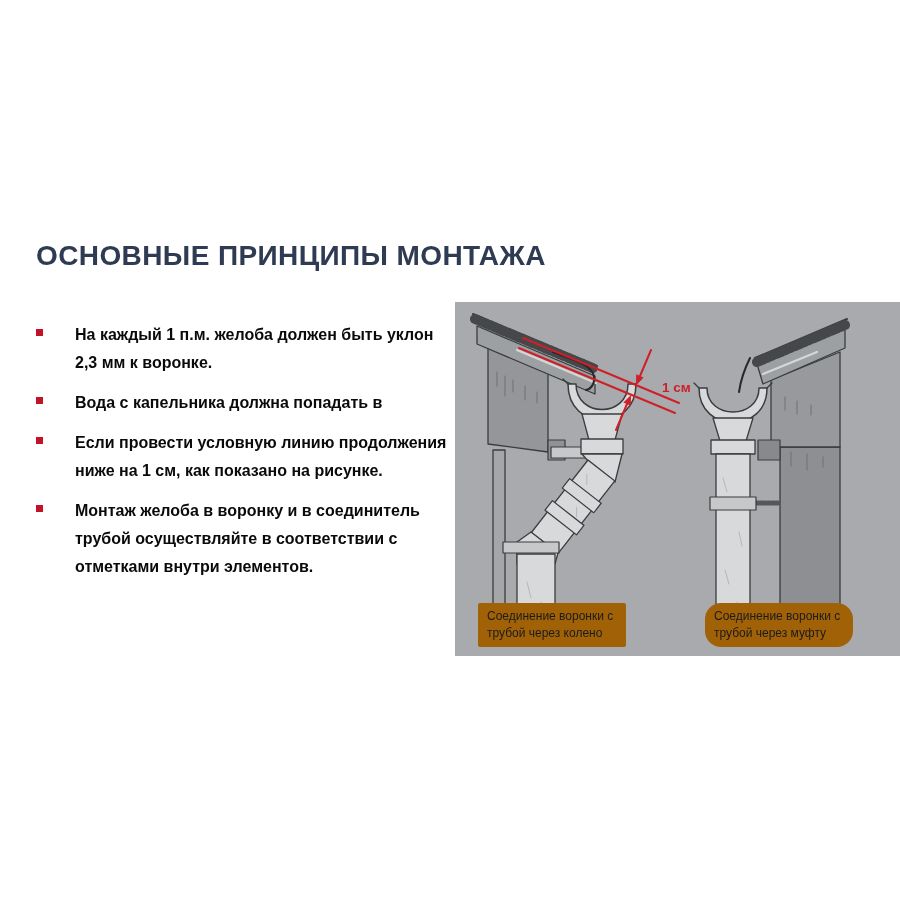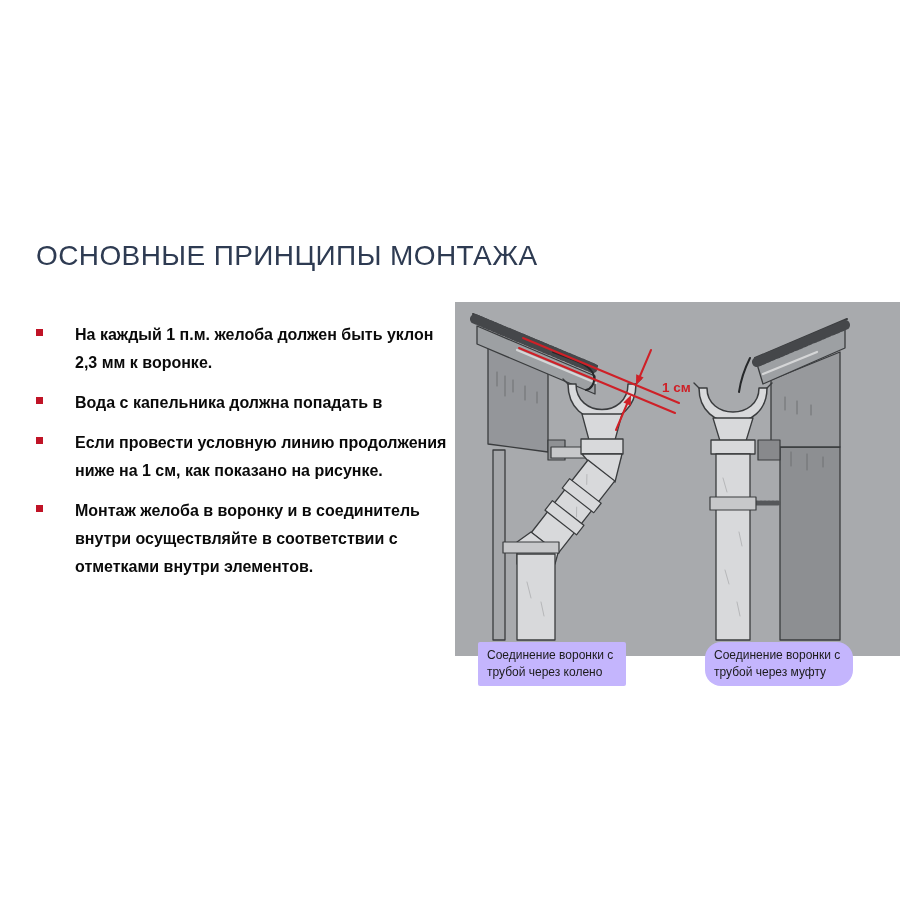--- a/index.html
+++ b/index.html
@@ -3,41 +3,41 @@
 <meta charset="utf-8">
 <style>
   html,body{margin:0;padding:0;}
   body{
     width:900px;height:900px;position:relative;background:#ffffff;
     font-family:"Liberation Sans","DejaVu Sans",sans-serif;
     overflow:hidden;
   }
   .page-title{
     position:absolute;left:36px;top:240px;margin:0;
-    font-size:28px;font-weight:400;letter-spacing:.4px;
+    font-size:28px;font-weight:700;letter-spacing:.4px;
     color:#2e3b52;white-space:nowrap;
   }
   .bullets{position:absolute;left:36px;top:321px;width:410px;}
   .bullet-item{display:flex;margin-bottom:12px;}
   .bullet-marker{
     flex:0 0 7px;width:7px;height:7px;margin-top:8px;margin-right:32px;
     background:#c01326;
   }
   .bullet-text{font-size:16px;font-weight:700;color:#0a0a0a;}
   .b-line{line-height:28px;white-space:nowrap;}
   .diagram-panel{
     position:absolute;left:455px;top:302px;width:422px;height:354px;
     background:#a8aaad;
     padding-left:44px;
   }
   .diagram-panel svg{position:absolute;left:0;top:0;}
   .caption-box{
     position:absolute;top:301px;width:148px;height:44px;box-sizing:border-box;
-    background:#c4b5fd;border-radius:2px;padding:5px 9px;
-    font-size:12px;line-height:1.45;color:#1b1b1b;margin-top:39px;
+    background:#a16207;border-radius:2px;padding:5px 9px;
+    font-size:12px;line-height:1.45;color:#1b1b1b;
   }
   .caption-left{left:23px;}
   .caption-right{left:250px;border-radius:16px;}
 </style>
 </head>
 <body>
 
 <h1 class="page-title">ОСНОВНЫЕ ПРИНЦИПЫ МОНТАЖА</h1>
 
 <div class="bullets">
@@ -58,21 +58,21 @@
     <span class="bullet-marker"></span>
     <div class="bullet-text">
       <div class="b-line">Если провести условную линию продолжения</div>
       <div class="b-line">ниже на 1 см, как показано на рисунке.</div>
     </div>
   </div>
   <div class="bullet-item">
     <span class="bullet-marker"></span>
     <div class="bullet-text">
       <div class="b-line">Монтаж желоба в воронку и в соединитель</div>
-      <div class="b-line">внутри осуществляйте в соответствии с</div>
+      <div class="b-line">трубой осуществляйте в соответствии с</div>
       <div class="b-line">отметками внутри элементов.</div>
     </div>
   </div>
 </div>
 
 <div class="diagram-panel">
   <svg width="422" height="354" viewBox="0 0 422 354">
     <g stroke-linejoin="round" stroke-linecap="round">
 
       <g>

